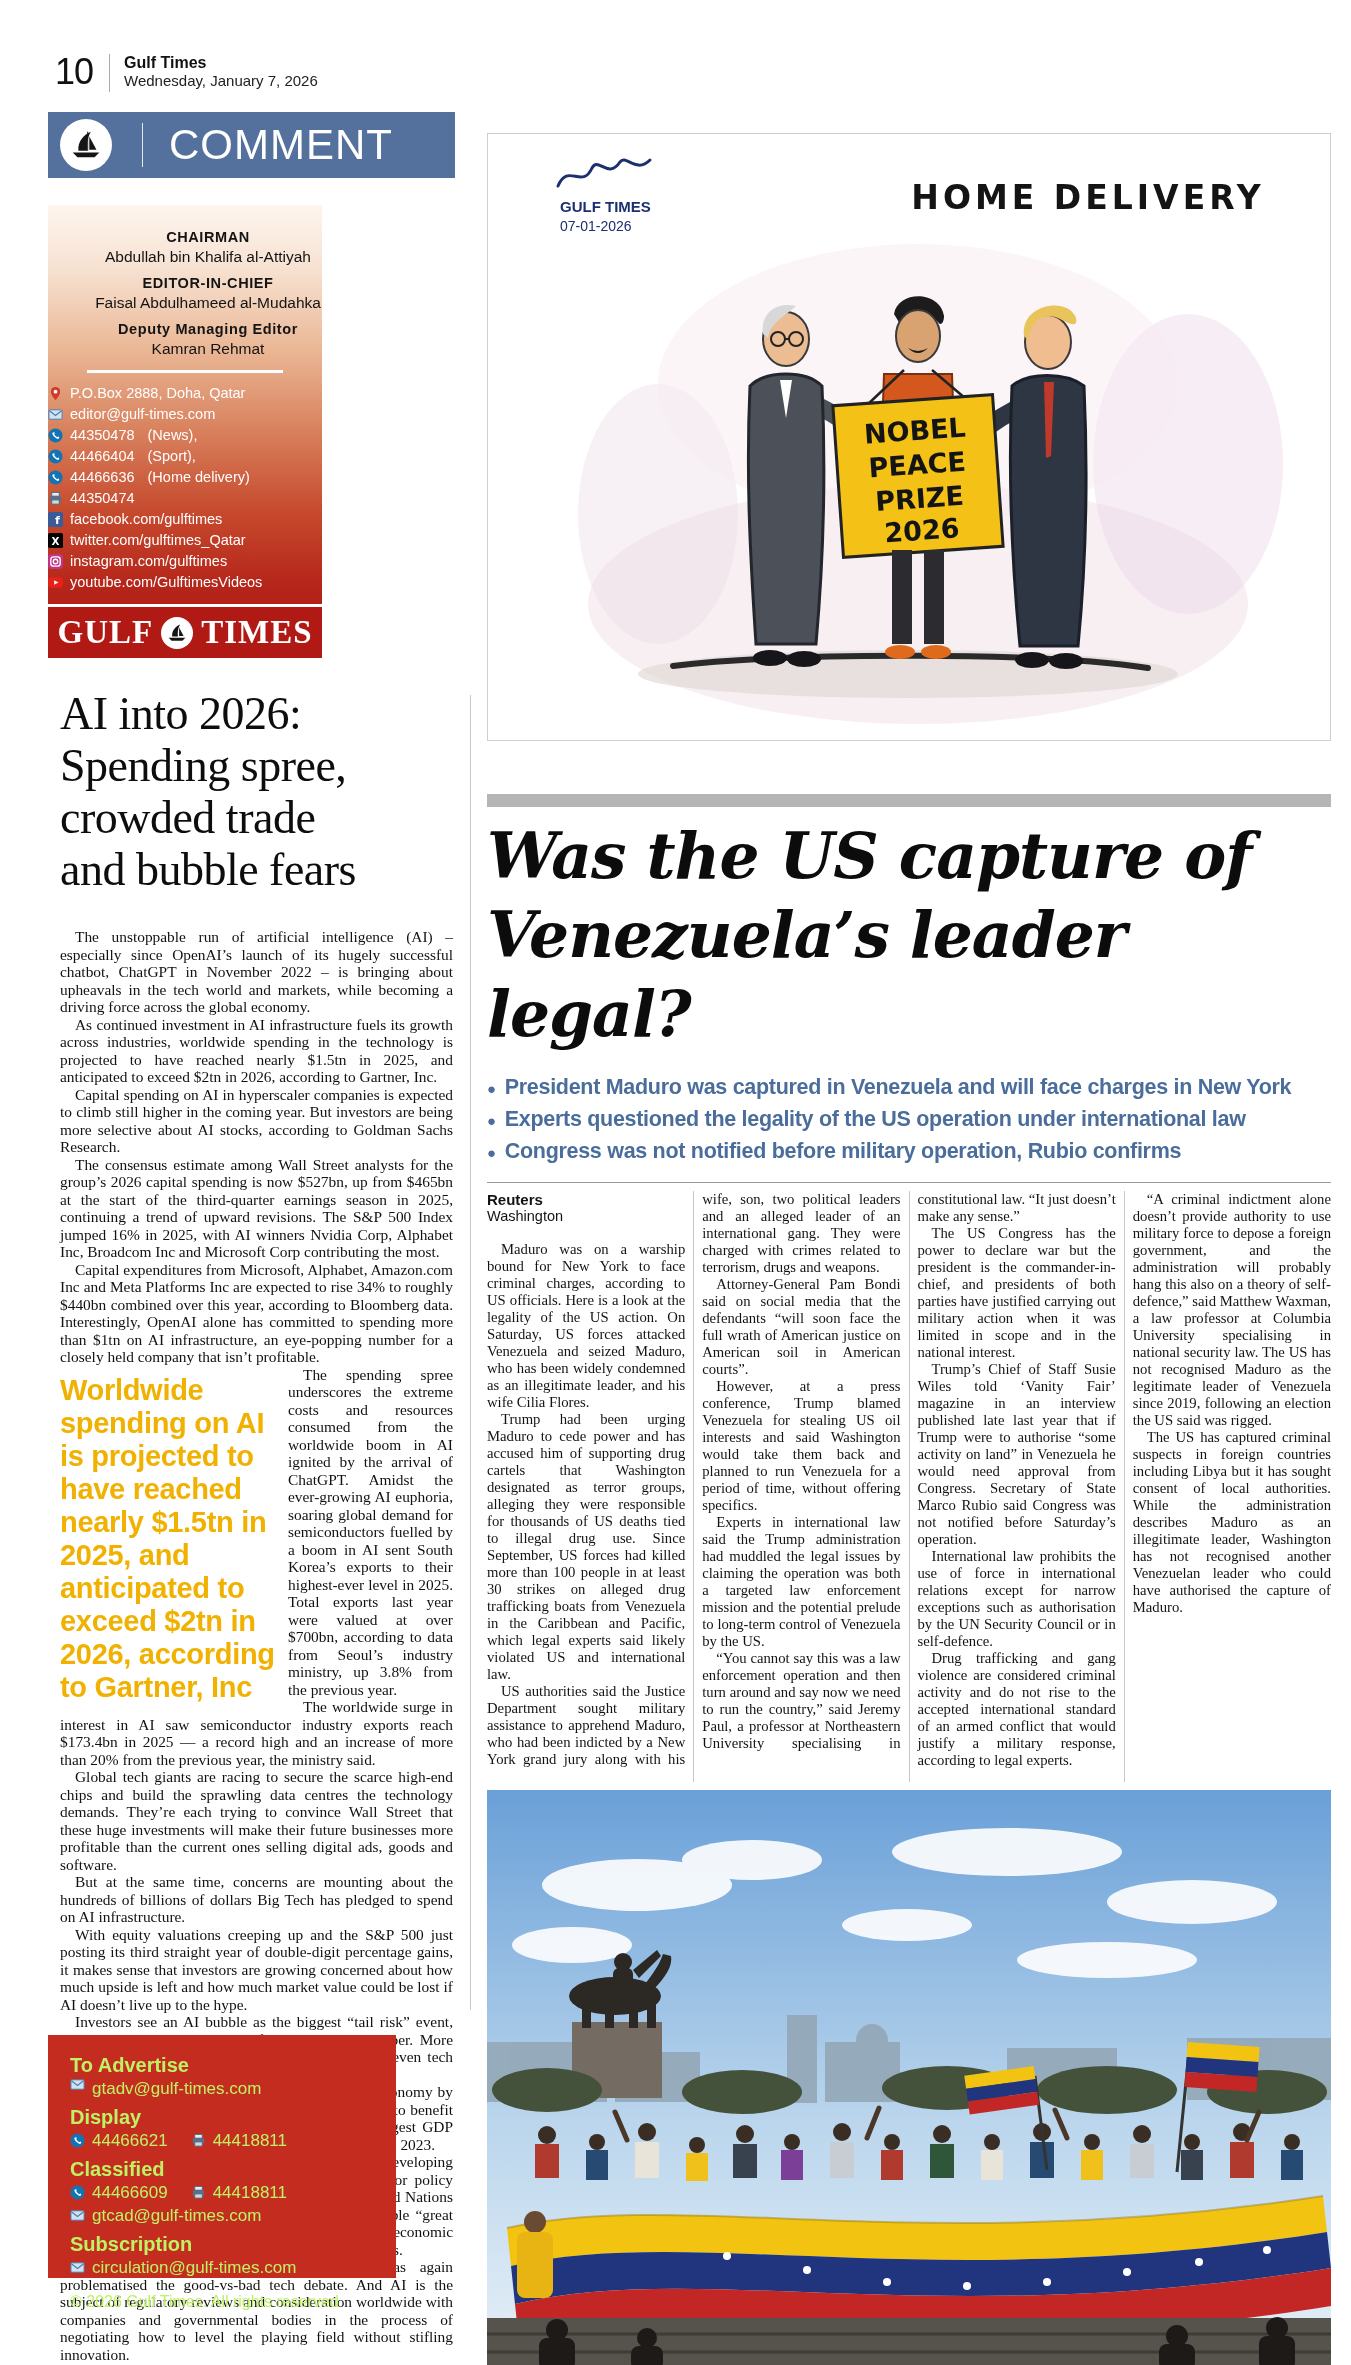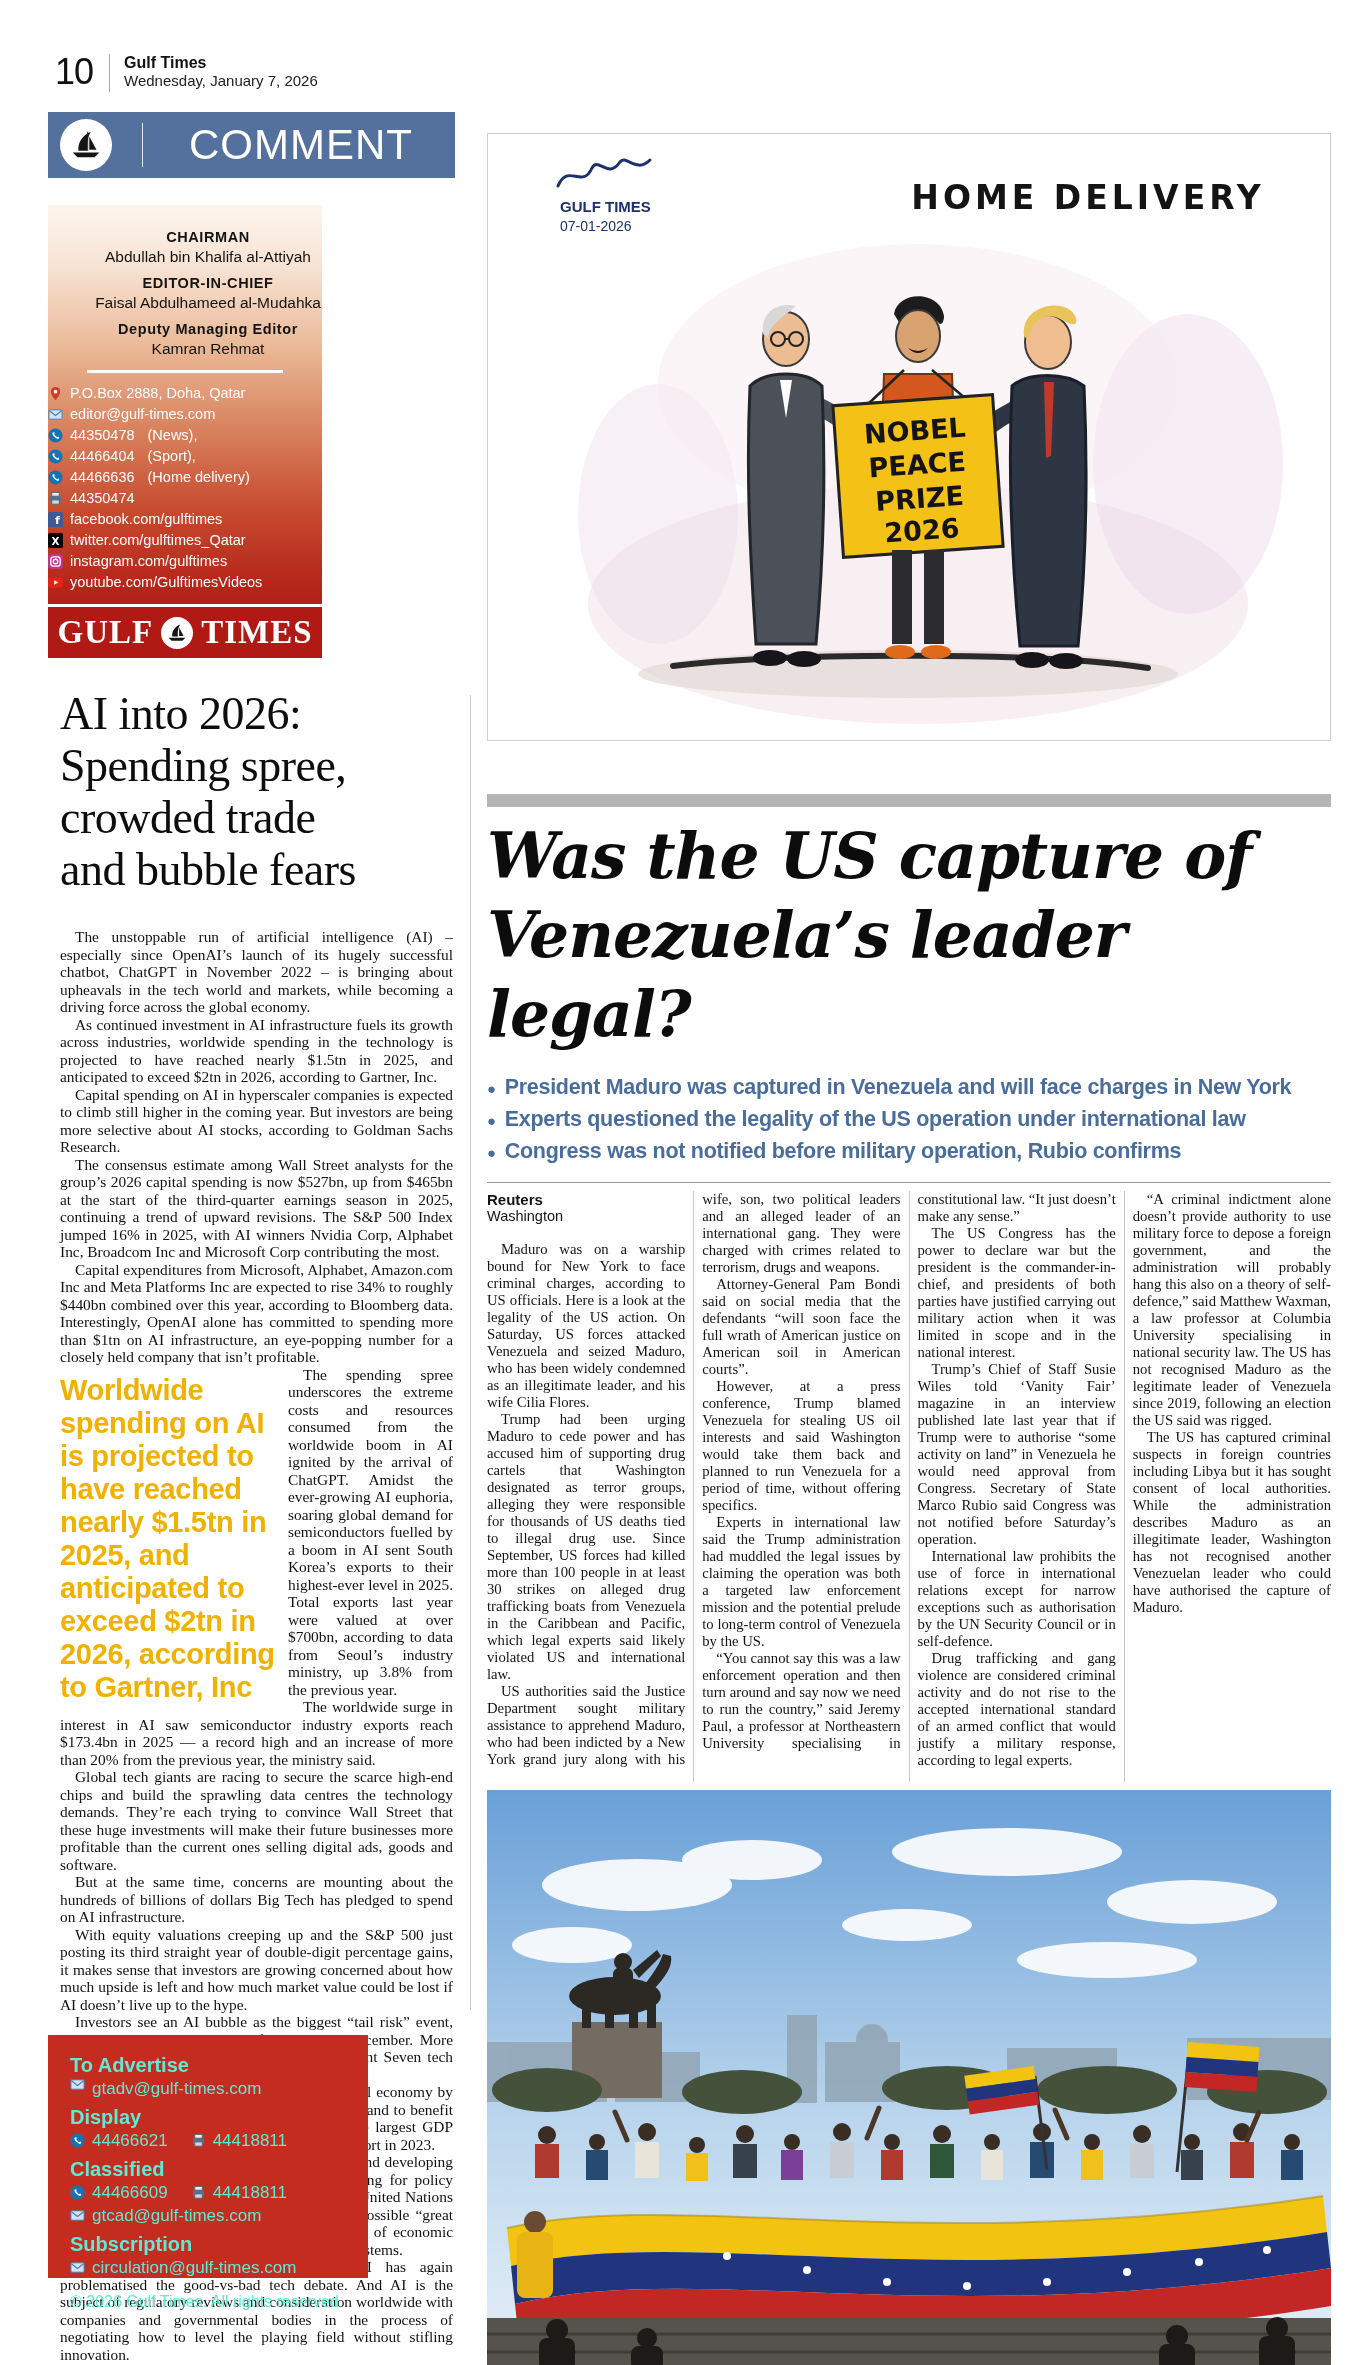--- a/index.html
+++ b/index.html
@@ -11,21 +11,21 @@
   .pgnum { font-size:36px; font-weight:400; letter-spacing:-1px; color:#111; line-height:40px; }
   .hdr-rule { width:1px; height:38px; background:#aaa; margin:2px 14px 0 16px; }
   .hdr-name { font-size:16px; font-weight:700; color:#111; padding-top:2px; }
   .hdr-date { font-size:15px; color:#222; }
 
   
   .banner { position:absolute; left:48px; top:112px; width:407px; height:66px; background:#54719d; display:flex; align-items:center; }
   .banner-circle { width:52px; height:52px; border-radius:50%; background:#fff; margin-left:12px; display:flex; align-items:center; justify-content:center; }
   .banner-circle svg { width:38px; height:38px; }
   .banner-div { width:1px; height:44px; background:rgba(255,255,255,.85); margin:0 26px 0 30px; }
-  .banner-title { color:#fff; font-size:42px; font-weight:400; letter-spacing:1px;margin-left:20px; }
+  .banner-title { color:#fff; font-size:42px; font-weight:400; letter-spacing:1px; }
 
   
   .masthead { position:absolute; left:48px; top:205px; width:274px; height:453px;
     background:linear-gradient(180deg,#fdf5ee 0%,#f7e2d2 14%,#eab795 32%,#d8805c 50%,#c6492d 68%,#b5251a 84%,#aa1a10 100%); }
   .mast-roles { text-align:center; padding-top:24px; color:#141414;padding-left:46px; }
   .role { margin-bottom:9px; }
   .role-title { font-size:14.5px; font-weight:700; letter-spacing:.6px; margin-bottom:3px; }
   .role-name { font-size:15.5px; }
   .mast-div { width:196px; height:3px; background:#fff; margin:12px auto 10px auto; }
   .contacts { }
@@ -41,21 +41,21 @@
 
   
   .ai-art { position:absolute; left:60px; top:688px; width:393px; }
   .ai-hl { font-family:"Liberation Serif", serif; color:#0d0d0d; }
   .ai-hl-line { font-size:46px; line-height:52px; font-weight:500; letter-spacing:-.5px; }
   .ai-body { margin-top:32px; font-family:"Liberation Serif", serif; font-size:15.4px; line-height:17.5px; text-align:justify; color:#111; }
   .ai-body p { text-indent:15px; }
   .pullquote { float:left; width:216px; margin:8px 12px 2px 0; color:#f0b100; font-weight:700; font-size:29px; line-height:33px; letter-spacing:-.3px; font-family:"Liberation Sans", sans-serif; text-align:left; }
 
   
-  .adbox { position:absolute; left:48px; top:2035px; width:320px; height:243px; background:#c52c20; color:#5eead4; padding:13px 0 0 22px; }
+  .adbox { position:absolute; left:48px; top:2035px; width:348px; height:243px; background:#c52c20; color:#bef264; padding:13px 0 0 22px; }
   .ad-h { font-size:20px; font-weight:700; line-height:24px; margin-top:5px; }
   .ad-row { display:flex; align-items:center; gap:7px; font-size:17px; line-height:23px; }
   .ad-row .part2 { margin-left:16px; display:flex; align-items:center; gap:7px; }
   .copyright { margin-top:14px; font-size:16px; }
 
   
   .vsep { position:absolute; left:470px; top:695px; width:1px; height:1315px; background:#c9c9c9; }
 
   
   .main { position:absolute; left:487px; top:133px; width:844px; }

